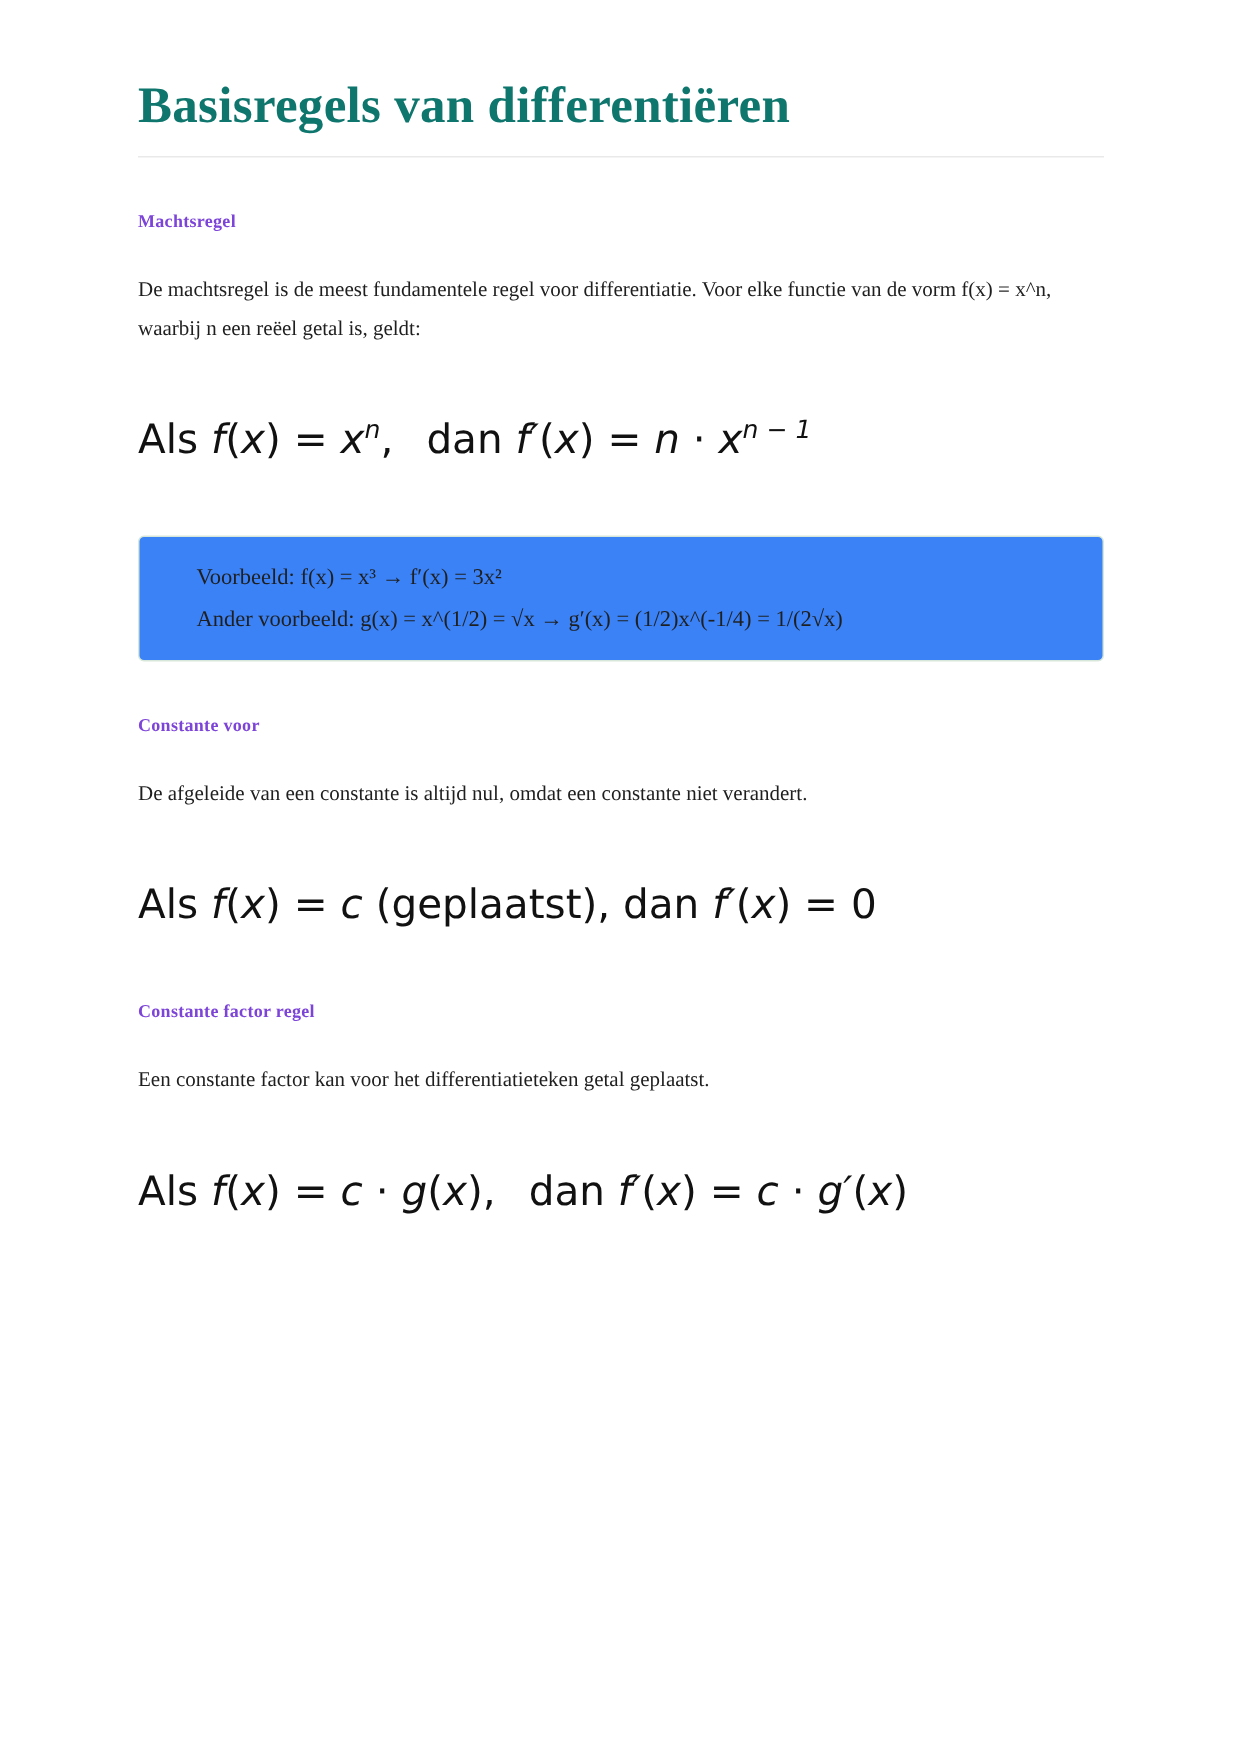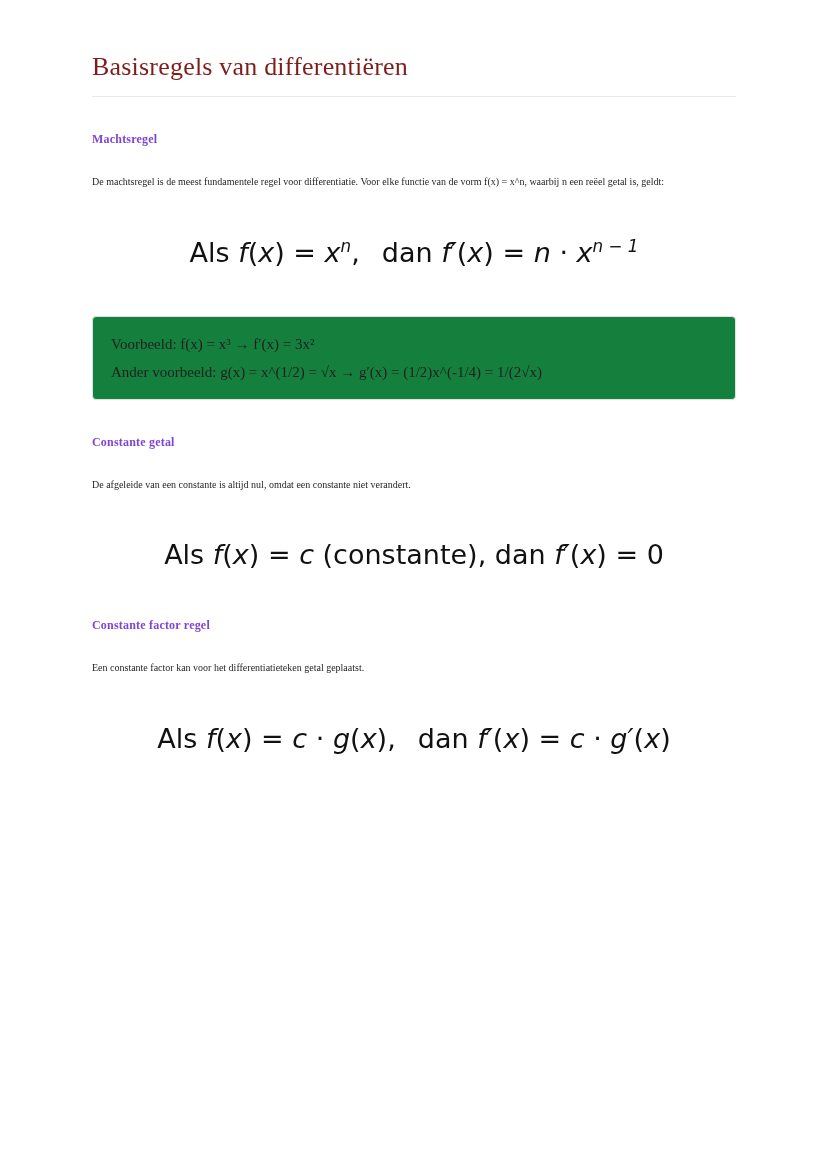--- a/index.html
+++ b/index.html
@@ -9,65 +9,65 @@
     min-height: 1171px;
     margin: 0 auto;
     font-family: "Liberation Serif", serif;
     color: #212121;
   }
   .doc {
     padding: 52px 92px 60px 92px;
   }
   h1.page-title {
     font-family: "Liberation Serif", serif;
-    font-size: 26px;
-    font-weight: 400;
-    color: #7f1d1d;
+    font-size: 34px;
+    font-weight: 700;
+    color: #0f766e;
     letter-spacing: 0.2px;
   }
   hr.divider {
     border: none;
     border-top: 1px solid #e9e9e9;
     margin-top: 14px;
   }
   h3.section-heading {
     margin-top: 35px;
     font-size: 12px;
     font-weight: 700;
     color: #7d44d8;
     letter-spacing: 0.2px;
   }
   p.section-paragraph {
     margin-top: 26px;
-    font-size: 10px;
+    font-size: 14px;
     line-height: 1.85;
     color: #1f1f1f;
   }
   .formula {
     margin: 45px 0 48px 0;
-    text-align: center;
+    text-align: left;
     font-family: "DejaVu Sans", sans-serif;
     font-size: 27px;
     color: #111111;
     white-space: nowrap;
   }
   .formula .f-i { font-style: italic; }
   .formula .f-r { font-style: normal; }
   .formula sup.f-sup {
     font-size: 62%;
     font-style: italic;
     vertical-align: super;
     line-height: 0;
   }
   .example-box {
     margin-top: 48px;
-    background: #15803d;
+    background: #3b82f6;
     border: 1px solid #d7e8da;
     border-radius: 4px;
-    padding: 13px 18px;
+    padding: 13px 38px;
   }
   .example-line {
     font-size: 15px;
     line-height: 28px;
     color: #1f1f1f;
   }
   section { display: block; }
 </style>
 </head>
 <body>
@@ -81,23 +81,23 @@
     <h3 class="section-heading">Machtsregel</h3>
     <p class="section-paragraph">De machtsregel is de meest fundamentele regel voor differentiatie. Voor elke functie van de vorm f(x) = x^n, waarbij n een reëel getal is, geldt:</p>
     <div class="formula"><span class="f-r">Als </span><span class="f-i">f</span><span class="f-r">(</span><span class="f-i">x</span><span class="f-r">) = </span><span class="f-i">x</span><sup class="f-sup">n</sup><span class="f-r">,  dan </span><span class="f-i">f′</span><span class="f-r">(</span><span class="f-i">x</span><span class="f-r">) = </span><span class="f-i">n</span><span class="f-r"> · </span><span class="f-i">x</span><sup class="f-sup">n − 1</sup></div>
     <div class="example-box">
         <div class="example-line">Voorbeeld: f(x) = x³ → f′(x) = 3x²</div>
         <div class="example-line">Ander voorbeeld: g(x) = x^(1/2) = √x → g′(x) = (1/2)x^(-1/4) = 1/(2√x)</div>
       </div>
   </section>
 
   <section>
-    <h3 class="section-heading">Constante getal</h3>
+    <h3 class="section-heading">Constante voor</h3>
     <p class="section-paragraph">De afgeleide van een constante is altijd nul, omdat een constante niet verandert.</p>
-    <div class="formula"><span class="f-r">Als </span><span class="f-i">f</span><span class="f-r">(</span><span class="f-i">x</span><span class="f-r">) = </span><span class="f-i">c</span><span class="f-r"> (constante), dan </span><span class="f-i">f′</span><span class="f-r">(</span><span class="f-i">x</span><span class="f-r">) = 0</span></div>
+    <div class="formula"><span class="f-r">Als </span><span class="f-i">f</span><span class="f-r">(</span><span class="f-i">x</span><span class="f-r">) = </span><span class="f-i">c</span><span class="f-r"> (geplaatst), dan </span><span class="f-i">f′</span><span class="f-r">(</span><span class="f-i">x</span><span class="f-r">) = 0</span></div>
   </section>
 
   <section>
     <h3 class="section-heading">Constante factor regel</h3>
     <p class="section-paragraph">Een constante factor kan voor het differentiatieteken getal geplaatst.</p>
     <div class="formula"><span class="f-r">Als </span><span class="f-i">f</span><span class="f-r">(</span><span class="f-i">x</span><span class="f-r">) = </span><span class="f-i">c</span><span class="f-r"> · </span><span class="f-i">g</span><span class="f-r">(</span><span class="f-i">x</span><span class="f-r">),</span><span class="f-r">  dan </span><span class="f-i">f′</span><span class="f-r">(</span><span class="f-i">x</span><span class="f-r">) = </span><span class="f-i">c</span><span class="f-r"> · </span><span class="f-i">g′</span><span class="f-r">(</span><span class="f-i">x</span><span class="f-r">)</span></div>
   </section>
 
 </main>
 

